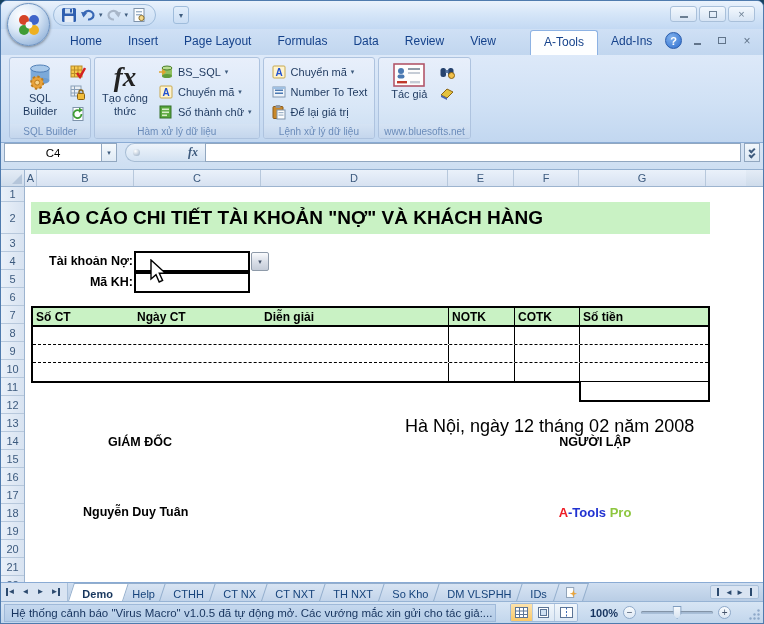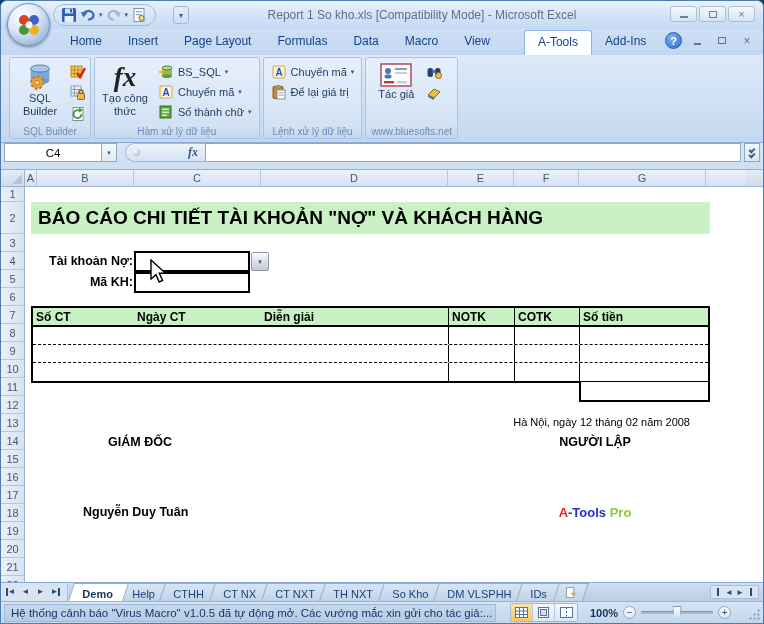--- a/index.html
+++ b/index.html
@@ -138,21 +138,21 @@
   .hc:nth-child(6){flex:1; border-left:1px solid #000;}
   .tbody { border:2px solid #000; border-top:none; }
   .trow { height:18px; display:flex; }
   .trow.dashed { border-bottom:1px dashed #000; }
   .tc { height:100%; }
   .tc:nth-child(1){width:415px;} .tc:nth-child(2){width:66px; border-left:1px solid #000;}
   .tc:nth-child(3){width:65px; border-left:1px solid #000;} .tc:nth-child(4){flex:1; border-left:1px solid #000;}
   .totalbox { left:554px; top:195px; width:131px; height:20px; background:#fff;
               border:2px solid #000; border-top:none; font-size:12px; }
 
-  .dateline { left:380px; top:229px; width:285px; text-align:right; font-size:11px; color:#000; white-space:nowrap; }
+  .dateline { left:380px; top:229px; width:285px; text-align:right; font-size:18px; color:#000; white-space:nowrap; }
   .sigtitle { top:248px; width:140px; text-align:center; font-weight:bold; font-size:12.5px; color:#000; white-space:nowrap; }
   .gd { left:45px; } .nl { left:500px; }
   .signame { left:58px; top:318px; font-weight:bold; font-size:12.5px; color:#000; white-space:nowrap; }
   .brand { left:500px; top:318px; width:140px; text-align:center; font-weight:bold; font-size:13px; white-space:nowrap; }
   .brand .p1{color:#ee1c25;} .brand .p2{color:#2132d1;} .brand .p3{color:#8dc63f;}
 
   .vscroll { width:17px; flex:none; background:#d3e0ef; border-left:1px solid #9db4cf;
              display:flex; flex-direction:column; }
   .vsplit { height:9px; flex:none; background:linear-gradient(#f4f8fc,#cfdded); border-bottom:1px solid #9db4cf;
             display:flex; align-items:center; justify-content:center; }
@@ -255,41 +255,40 @@
       <span class="qbtn">
         <svg class="icon16" viewBox="0 0 16 16">
           <rect x="3" y="1.5" width="10" height="13" fill="#fdfefe" stroke="#7e93ab"></rect>
           <rect x="5" y="4" width="6" height="1.4" fill="#9fb3c8"></rect>
           <rect x="5" y="7" width="6" height="1.4" fill="#9fb3c8"></rect>
           <circle cx="10.5" cy="11" r="2.6" fill="#f5d98b" stroke="#8a6f2f"></circle>
         </svg>
       </span>
     </div>
     <div class="qat-more">▾</div>
-    <div class="title">Report 1 So kho.xls  [Compatibility Mode] - Microsoft Excel</div>
     <div class="wincontrols">
       <div class="wbtn">
           <span class="bar-glyph"></span>
         </div>
       <div class="wbtn">
           <span class="box-glyph"></span>
         </div>
       <div class="wbtn">×</div>
     </div>
   </div>
 
   <div class="tabrow">
     <div style="display:flex;">
 
     <div class="rtab">Home</div>
         <div class="rtab">Insert</div>
         <div class="rtab">Page Layout</div>
         <div class="rtab">Formulas</div>
         <div class="rtab">Data</div>
-        <div class="rtab">Macro</div>
+        <div class="rtab">Review</div>
         <div class="rtab">View</div>
         <div class="rtab active">A-Tools</div>
         <div class="rtab">Add-Ins</div>
       </div>
     <div class="tabrow-right">
       <div class="helpbtn">?</div>
       <div class="wbtn2">
           <span class="bar-glyph2"></span>
         </div>
       <div class="wbtn2">
@@ -384,20 +383,29 @@
     <div class="group">
       <div class="group-body">
         <div class="menucol">
           <div class="menurow">
             <svg class="icon16" viewBox="0 0 16 16">
               <rect x="2" y="2" width="12" height="12" rx="1" fill="#fdf3cf" stroke="#c9a94e"></rect>
               <text x="8" y="12" font-size="10" font-weight="bold" fill="#1f4fd0" text-anchor="middle" font-family="Liberation Sans,sans-serif">A</text>
             </svg>
             <span>Chuyển mã</span>
             <span class="mcaret">▾</span>
+          </div>
+          <div class="menurow">
+            <svg class="icon16" viewBox="0 0 16 16">
+              <rect x="2" y="3" width="12" height="10" fill="#eef3f9" stroke="#7f96b2"></rect>
+              <rect x="4" y="5.5" width="8" height="1.5" fill="#4a79b2"></rect>
+              <rect x="4" y="8.5" width="8" height="1.5" fill="#4a79b2"></rect>
+              <path d="M2 3 H14 V5 H2 Z" fill="#9fc0e2"></path>
+            </svg>
+            <span>Number To Text</span>
           </div>
           <div class="menurow">
             <svg class="icon16" viewBox="0 0 16 16">
               <rect x="2" y="2.5" width="10" height="12" rx="1" fill="#c9882a" stroke="#8a5a1a"></rect>
               <rect x="4.5" y="1" width="5" height="3" rx="1" fill="#8f969e"></rect>
               <rect x="6" y="6" width="8" height="9" fill="#fdfefe" stroke="#7e93ab"></rect>
               <rect x="7.5" y="8" width="5" height="1.2" fill="#9fb3c8"></rect>
               <rect x="7.5" y="10.5" width="5" height="1.2" fill="#9fb3c8"></rect>
             </svg>
             <span>Để lại giá trị</span>

